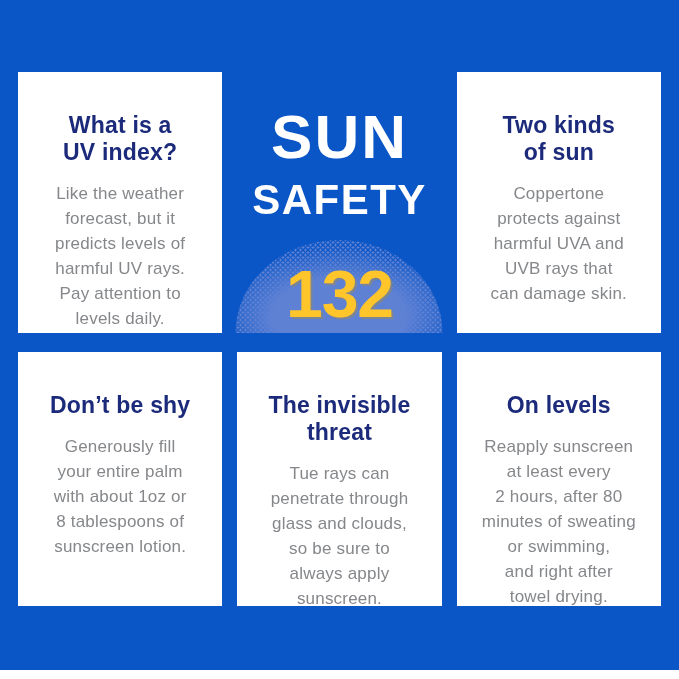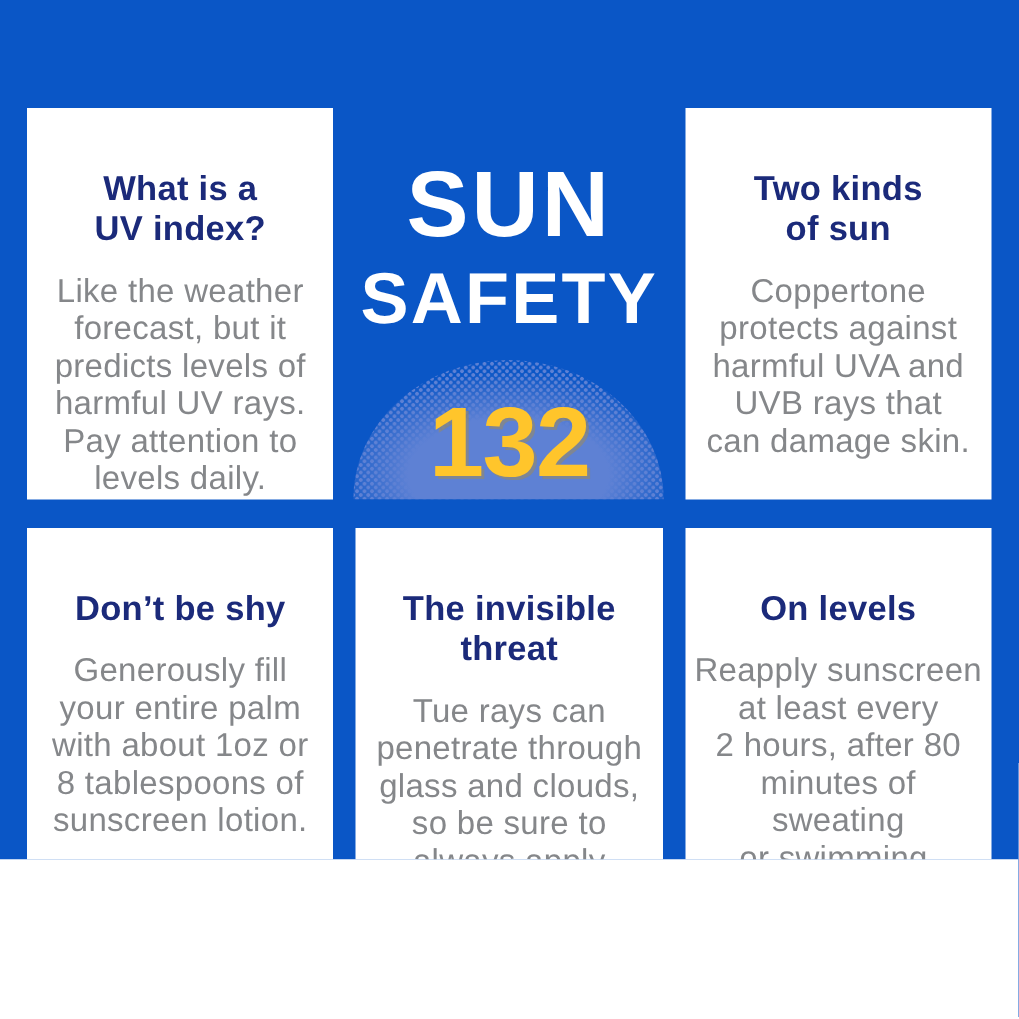--- a/index.html
+++ b/index.html
@@ -6,21 +6,21 @@
     margin: 0;
     padding: 0;
   }
   body {
     font-family: "Liberation Sans", sans-serif;
     -webkit-font-smoothing: antialiased;
   }
   .board {
     position: relative;
     width: 679px;
-    height: 573px;
+    height: 670px;
     background: var(--background-blue, #0A56C6);
     display: grid;
     grid-template-columns: 1fr 1fr 1fr;
     grid-template-rows: 261px 254px;
     gap: 19px 15px;
     padding: 72px 18px 73px 18px;
     box-sizing: border-box;
     overflow: hidden;
   }
   .card {
@@ -35,21 +35,21 @@
   .card-heading {
     font-weight: bold;
     font-size: 23px;
     line-height: 27px;
     color: var(--heading-navy, #1B2A7A);
     white-space: pre-line;
     margin: 0 0 15px 0;
     letter-spacing: 0.2px;
   }
   .card-body {
-    font-size: 22px;
+    font-size: 17px;
     line-height: 25px;
     color: var(--body-gray, #85878A);
     white-space: pre-line;
     letter-spacing: 0.2px;
   }
   .title-cell {
     position: relative;
     display: flex;
     flex-direction: column;
     align-items: center;
@@ -60,21 +60,21 @@
   .title-line1 {
     color: var(--title-white, #FFFFFF);
     font-weight: bold;
     font-size: 62px;
     line-height: 52px;
     letter-spacing: 2px;
   }
   .title-line2 {
     color: var(--title-white, #FFFFFF);
     font-weight: bold;
-    font-size: 48px;
+    font-size: 42px;
     line-height: 40px;
     letter-spacing: 1.5px;
     margin-top: 17px;
   }
   .dome {
     position: absolute;
     left: 50%;
     bottom: 0;
     transform: translateX(-50%);
     width: 207px;

